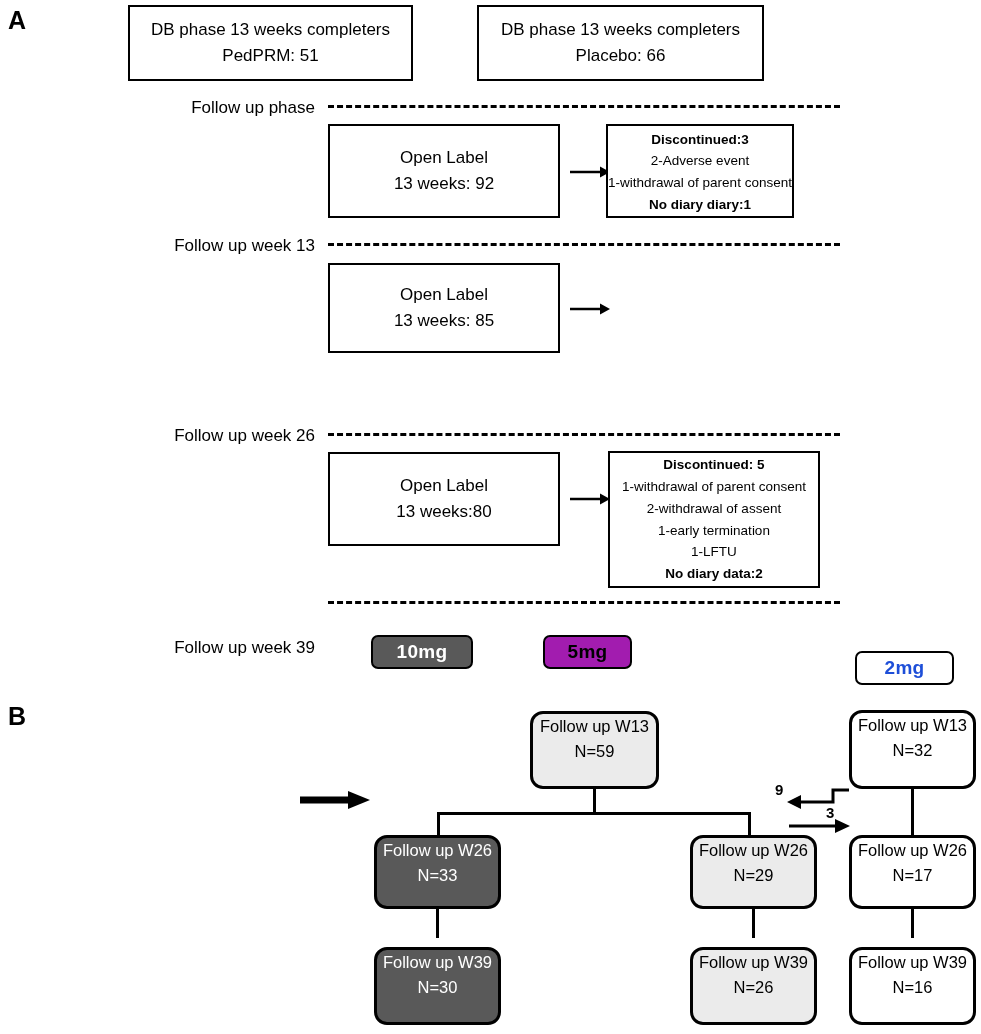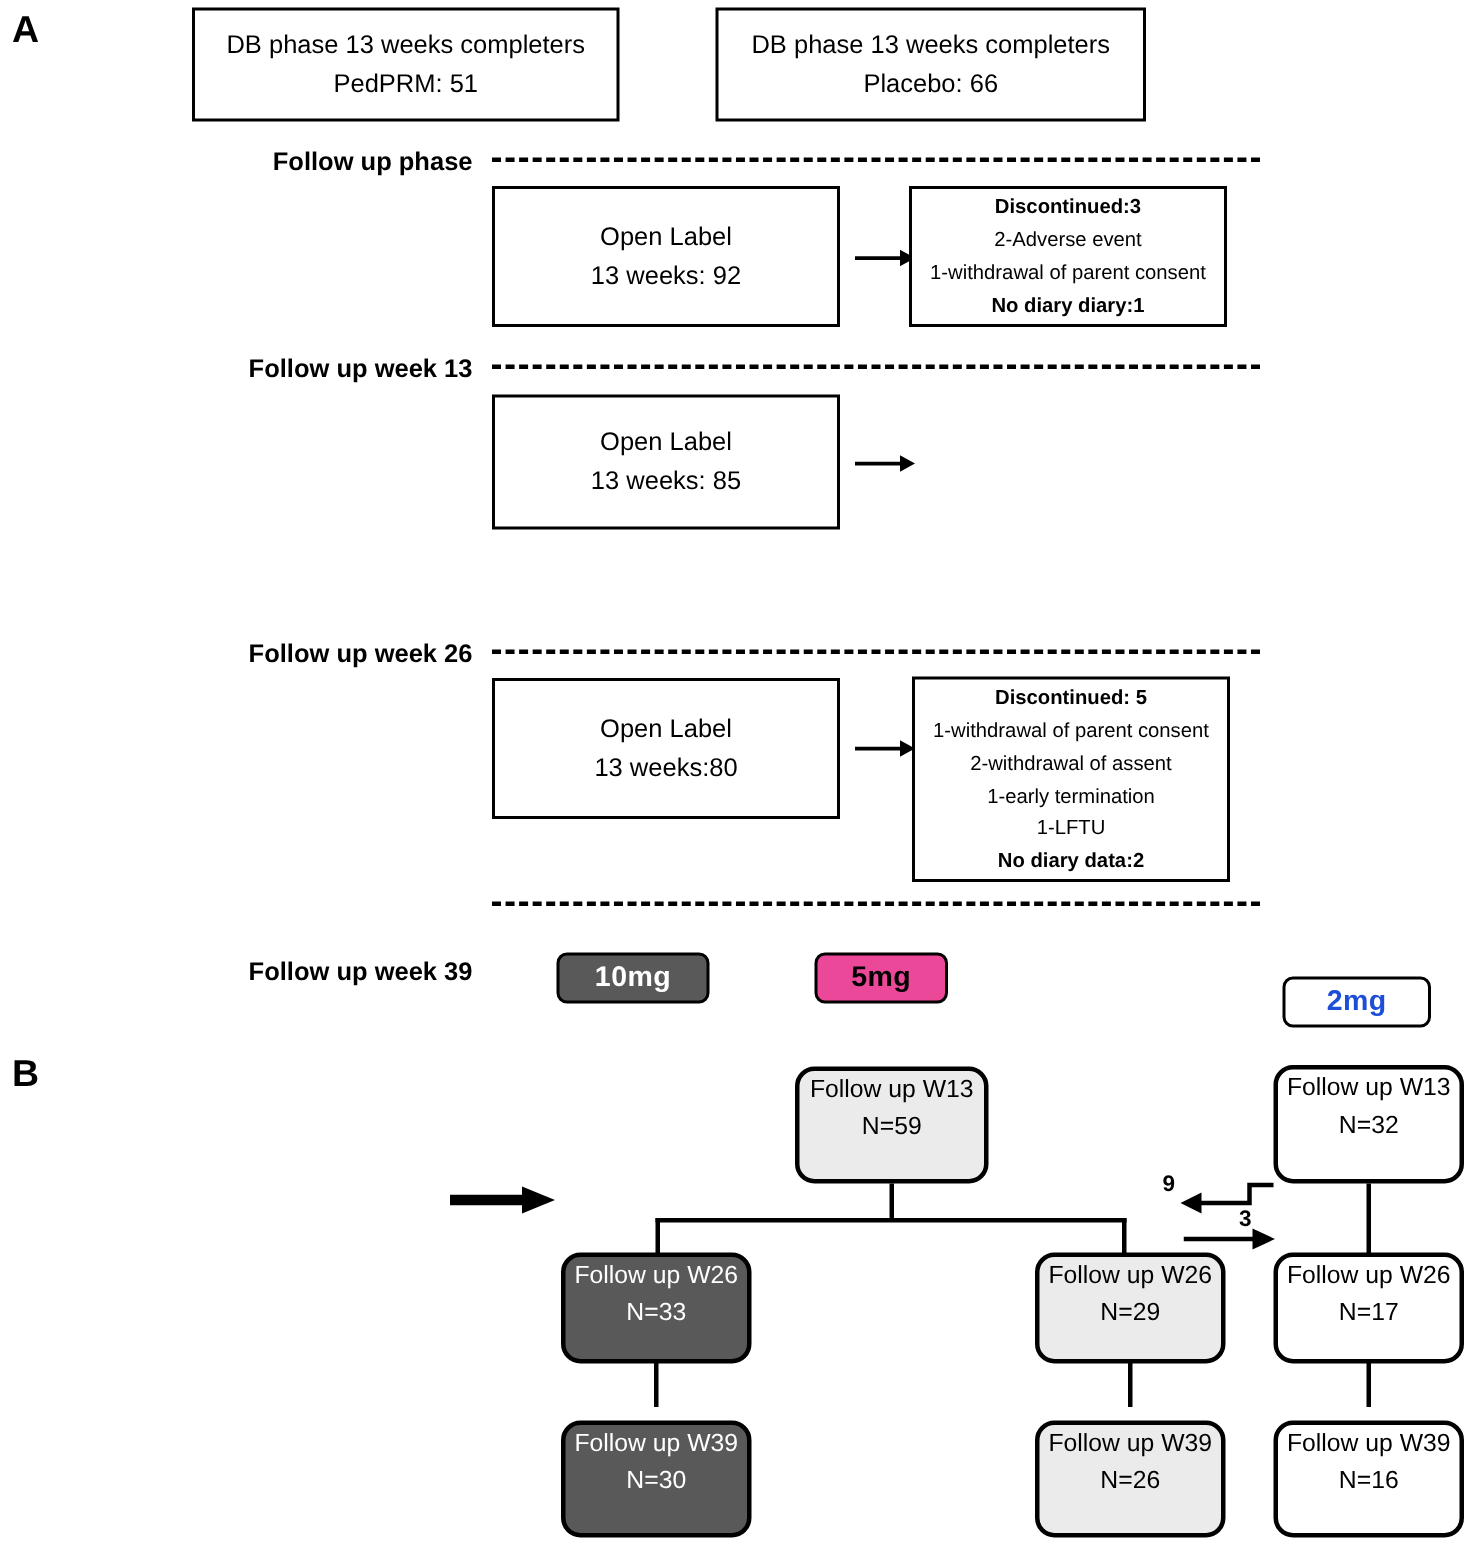--- a/index.html
+++ b/index.html
@@ -62,21 +62,20 @@
 
   
   .dashline {
     border-top: 3px dashed #000000;
     height: 0;
   }
   .phase-label {
     font-size: 17px;
     white-space: nowrap;
     text-align: right;
-    font-weight: bold;
   }
 
   
   .harrow { height: 14px; }
   .harrow svg { display: block; }
 
   
   .pill {
     box-sizing: border-box;
     border: 2.5px solid #000000;
@@ -142,21 +141,21 @@
   <div class="abs rbox thin" style="left:328px; top:124px; width:232px; height:94px;">
     <span class="ln">Open Label</span>
     <span class="ln">13 weeks: 92</span>
   </div>
   <div class="abs harrow" style="left:570px; top:165px; width:40px;">
     <svg width="40" height="14" viewBox="0 0 40 14">
       <line x1="0" y1="7" x2="30" y2="7" stroke="#000" stroke-width="2.5"></line>
       <polygon points="30,1.5 40,7 30,12.5" fill="#000"></polygon>
     </svg>
   </div>
-  <div class="abs dbox" style="left:606px; top:124px; width:212px; height:94px;">
+  <div class="abs dbox" style="left:606px; top:124px; width:188px; height:94px;justify-content:flex-end;">
     <span class="ln bold">Discontinued:3</span>
     <span class="ln">2-Adverse event</span>
     <span class="ln">1-withdrawal of parent consent</span>
     <span class="ln bold">No diary diary:1</span>
   </div>
 
   <div class="abs phase-label" style="left:140px; top:236px; width:175px;">Follow up  week 13</div>
   <div class="abs dashline" style="left:328px; top:243px; width:512px;"></div>
 
   <div class="abs rbox thin" style="left:328px; top:263px; width:232px; height:90px;">
@@ -189,21 +188,21 @@
     <span class="ln">2-withdrawal of assent</span>
     <span class="ln">1-early termination</span>
     <span class="ln">1-LFTU</span>
     <span class="ln bold">No diary data:2</span>
   </div>
 
   <div class="abs phase-label" style="left:140px; top:594px; width:175px;margin-top:44px;">Follow up week 39</div>
   <div class="abs dashline" style="left:328px; top:601px; width:512px;"></div>
 
   <div class="abs pill" style="left:371px; top:635px; width:102px; height:34px; background:#595959; color:#ffffff;">10mg</div>
-  <div class="abs pill" style="left:543px; top:635px; width:89px; height:34px; background:#ec4899; color:#000000;">5mg</div>
+  <div class="abs pill" style="left:543px; top:635px; width:89px; height:34px; background:#a21caf; color:#000000;">5mg</div>
   <div class="abs pill" style="left:855px; top:635px; width:99px; height:34px; background:#ffffff; color:#1d4ed8;margin-top:16px;">2mg</div>
 
   <div class="abs panel-letter" style="left:8px; top:704px;">B</div>
 
   <div class="abs big-arrow" style="left:300px; top:789px;">
     <svg width="70" height="22" viewBox="0 0 70 22">
       <line x1="0" y1="11" x2="50" y2="11" stroke="#000" stroke-width="7"></line>
       <polygon points="48,2 70,11 48,20" fill="#000"></polygon>
     </svg>
   </div>

